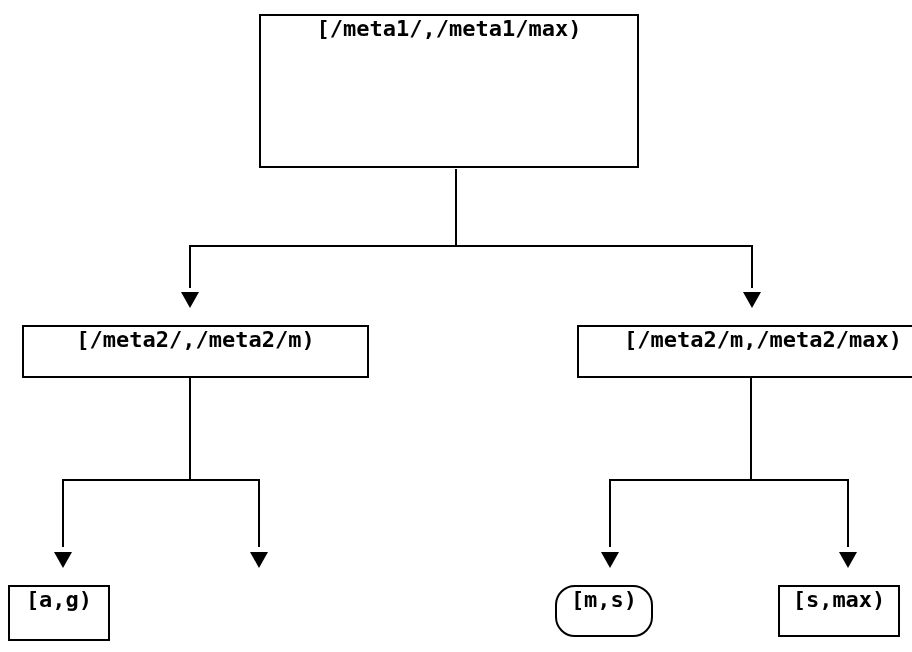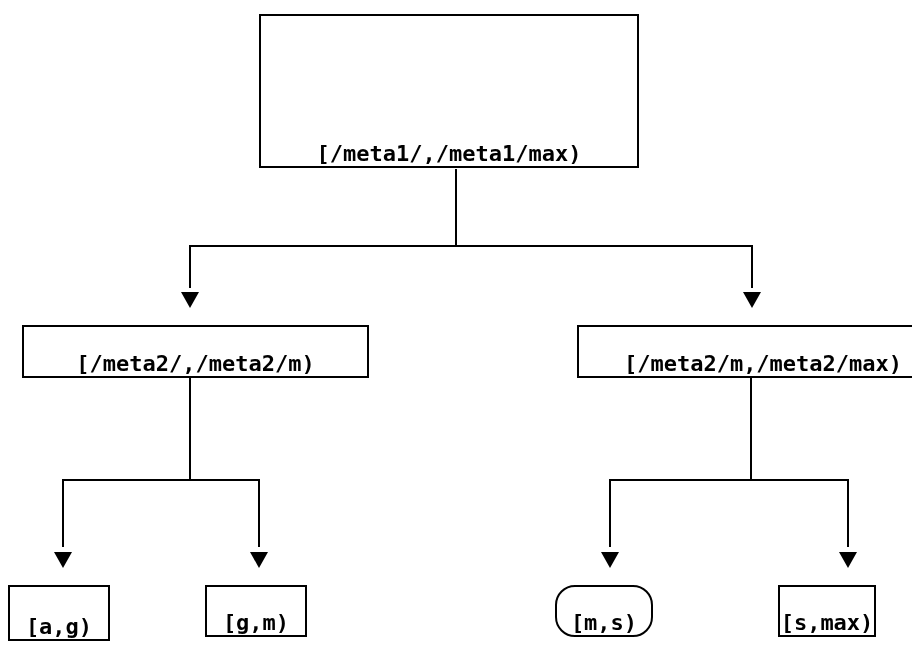--- a/index.html
+++ b/index.html
@@ -31,33 +31,33 @@
     fill: #000000;
     stroke: none;
   }
   .node {
     position: absolute;
     box-sizing: border-box;
     border: 2px solid #000000;
     background: #ffffff;
     color: #000000;
     display: flex;
-    align-items: flex-end;
+    align-items: flex-start;
     justify-content: center;
     font-size: 22px;
     font-weight: bold;
     white-space: nowrap;
   }
   .node-root      { left: 259px; top: 14px;  width: 380px; height: 154px; }
   .node-left      { left: 22px;  top: 325px; width: 347px; height: 53px;  }
   .node-right     { left: 577px; top: 325px; width: 372px; height: 53px;  }
   .node-leaf-ag   { left: 8px;   top: 585px; width: 102px; height: 56px;  }
   .node-leaf-gm   { left: 205px; top: 585px; width: 102px; height: 52px;  }
   .node-leaf-ms   { left: 555px; top: 585px; width: 98px;  height: 52px; border-radius: 20px;  }
-  .node-leaf-smax { left: 778px; top: 585px; width: 98px; height: 52px;  }
+  .node-leaf-smax { left: 778px; top: 585px; width: 122px; height: 52px;  }
 </style>
 </head>
 <body>
 
 <div class="canvas">
 
   <svg class="edges-svg" viewBox="0 0 912 652" aria-hidden="true">
 
     <path class="edge-path" d="M456,169 L456,246 M190,288 L190,246 L752,246 L752,288"></path>
     <polygon class="arrowhead" points="181,292 199,292 190,308"></polygon>
@@ -81,23 +81,20 @@
   </div>
 
   <div class="node node-right">
     <span>[/meta2/m,/meta2/max)</span>
   </div>
 
   <div class="node node-leaf-ag">
     <span>[a,g)</span>
   </div>
 
-  <div class="node node-leaf-gm">
-    <span>[g,m)</span>
-  </div>
 
   <div class="node node-leaf-ms">
     <span>[m,s)</span>
   </div>
 
   <div class="node node-leaf-smax">
     <span>[s,max)</span>
   </div>
 
 </div>

